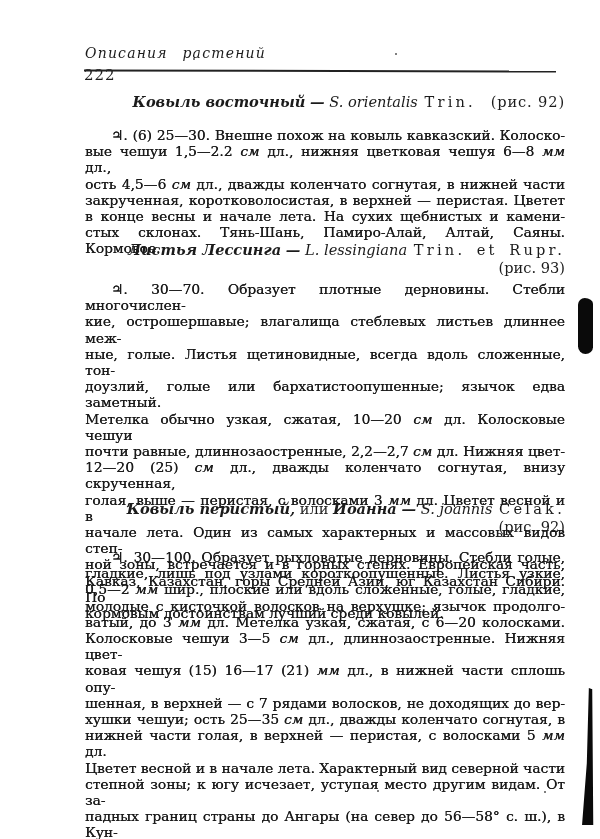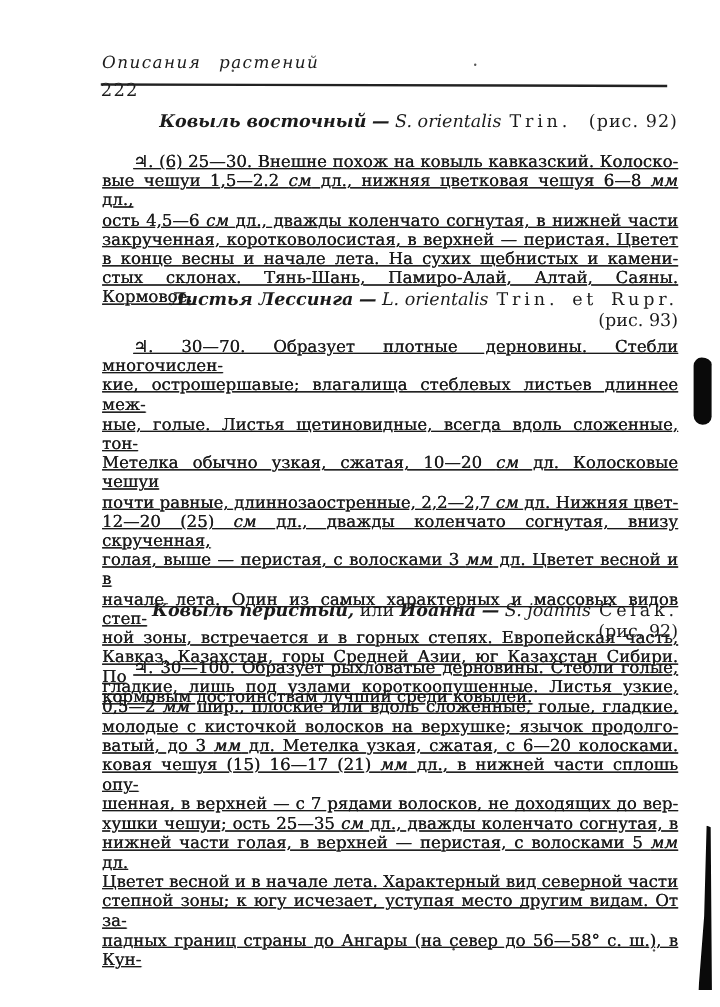--- a/index.html
+++ b/index.html
@@ -17,21 +17,21 @@
     transform:rotate(0.15deg);}
   
   .head{left:85px;width:480px;text-align:right;font-size:14.6px;line-height:17.5px;}
   .h-name{font-weight:700;font-style:italic;}
   .h-conj{font-style:normal;font-weight:400;}
   .h-latin{font-style:italic;}
   .h-auth{letter-spacing:0.22em;word-spacing:0.25em;margin-left:2px;}
   .h-fig{margin-left:10px;letter-spacing:0.06em;}
   
   .para{left:85px;width:480px;font-size:13.8px;line-height:16.2px;
-    text-shadow:0.25px 0 0 currentColor;text-decoration:underline;}
+    text-shadow:0.25px 0 0 currentColor;}
   .jline{text-align:justify;text-align-last:justify;white-space:normal;}
   .jline.natural{text-align-last:left;}
   .jline.indent{text-indent:26px;}
   .jline i{font-style:italic;}
   
   .blob{left:578px;top:298px;width:15px;height:56px;background:#0a0a0a;
     border-radius:45% 55% 50% 50% / 12% 10% 12% 14%;}
   .streak{left:580px;top:688px;width:17px;height:137px;background:#0a0a0a;
     clip-path:polygon(52% 0%, 72% 1%, 78% 100%, 12% 100%, 40% 55%);}
   .speck{width:2px;height:2px;background:#555;border-radius:50%;}
@@ -56,29 +56,30 @@
   <div class="jline">ость 4,5—6 <i>см</i> дл., дважды коленчато согнутая, в нижней части</div>
   <div class="jline">закрученная, коротковолосистая, в верхней — перистая. Цветет</div>
   <div class="jline">в конце весны и начале лета. На сухих щебнистых и камени-</div>
   <div class="jline natural">стых склонах. Тянь-Шань, Памиро-Алай, Алтай, Саяны. Кормовое.</div>
 </div>
 
 <div class="abs head" style="top:241px;">
   <div>
     <span class="h-name">Листья Лессинга</span>
     <span class="h-name">—</span>
-    <span class="h-latin">L. orientalis</span>
+    <span class="h-latin">L. lessingiana</span>
     <span class="h-auth">Trin. et Rupr.</span>
   </div>
   <div>(рис. 93)</div>
 </div>
 <div class="abs para" style="top:281px;">
   <div class="jline indent">♃. 30—70. Образует плотные дерновины. Стебли многочислен-</div>
   <div class="jline">кие, острошершавые; влагалища стеблевых листьев длиннее меж-</div>
   <div class="jline">ные, голые. Листья щетиновидные, всегда вдоль сложенные, тон-</div>
+  <div class="jline">доузлий, голые или бархатистоопушенные; язычок едва заметный.</div>
   <div class="jline">Метелка обычно узкая, сжатая, 10—20 <i>см</i> дл. Колосковые чешуи</div>
   <div class="jline">почти равные, длиннозаостренные, 2,2—2,7 <i>см</i> дл. Нижняя цвет-</div>
   <div class="jline">12—20 (25) <i>см</i> дл., дважды коленчато согнутая, внизу скрученная,</div>
   <div class="jline">голая, выше — перистая, с волосками 3 <i>мм</i> дл. Цветет весной и в</div>
   <div class="jline">начале лета. Один из самых характерных и массовых видов степ-</div>
   <div class="jline">ной зоны, встречается и в горных степях. Европейская часть,</div>
   <div class="jline">Кавказ, Казахстан, горы Средней Азии, юг Казахстан Сибири. По</div>
   <div class="jline natural">кормовым достоинствам лучший среди ковылей.</div>
 </div>
 
@@ -92,20 +93,21 @@
     <span class="h-auth">Čelak.</span>
   </div>
   <div>(рис. 92)</div>
 </div>
 <div class="abs para" style="top:549px;">
   <div class="jline indent">♃. 30—100. Образует рыхловатые дерновины. Стебли голые,</div>
   <div class="jline">гладкие, лишь под узлами короткоопушенные. Листья узкие,</div>
   <div class="jline">0,5—2 <i>мм</i> шир., плоские или вдоль сложенные, голые, гладкие,</div>
   <div class="jline">молодые с кисточкой волосков на верхушке; язычок продолго-</div>
   <div class="jline">ватый, до 3 <i>мм</i> дл. Метелка узкая, сжатая, с 6—20 колосками.</div>
+  <div class="jline">Колосковые чешуи 3—5 <i>см</i> дл., длиннозаостренные. Нижняя цвет-</div>
   <div class="jline">ковая чешуя (15) 16—17 (21) <i>мм</i> дл., в нижней части сплошь опу-</div>
   <div class="jline">шенная, в верхней — с 7 рядами волосков, не доходящих до вер-</div>
   <div class="jline">хушки чешуи; ость 25—35 <i>см</i> дл., дважды коленчато согнутая, в</div>
   <div class="jline">нижней части голая, в верхней — перистая, с волосками 5 <i>мм</i> дл.</div>
   <div class="jline">Цветет весной и в начале лета. Характерный вид северной части</div>
   <div class="jline">степной зоны; к югу исчезает, уступая место другим видам. От за-</div>
   <div class="jline">падных границ страны до Ангары (на север до 56—58° с. ш.), в Кун-</div>
 </div>
 
 <div class="abs blob"></div>

